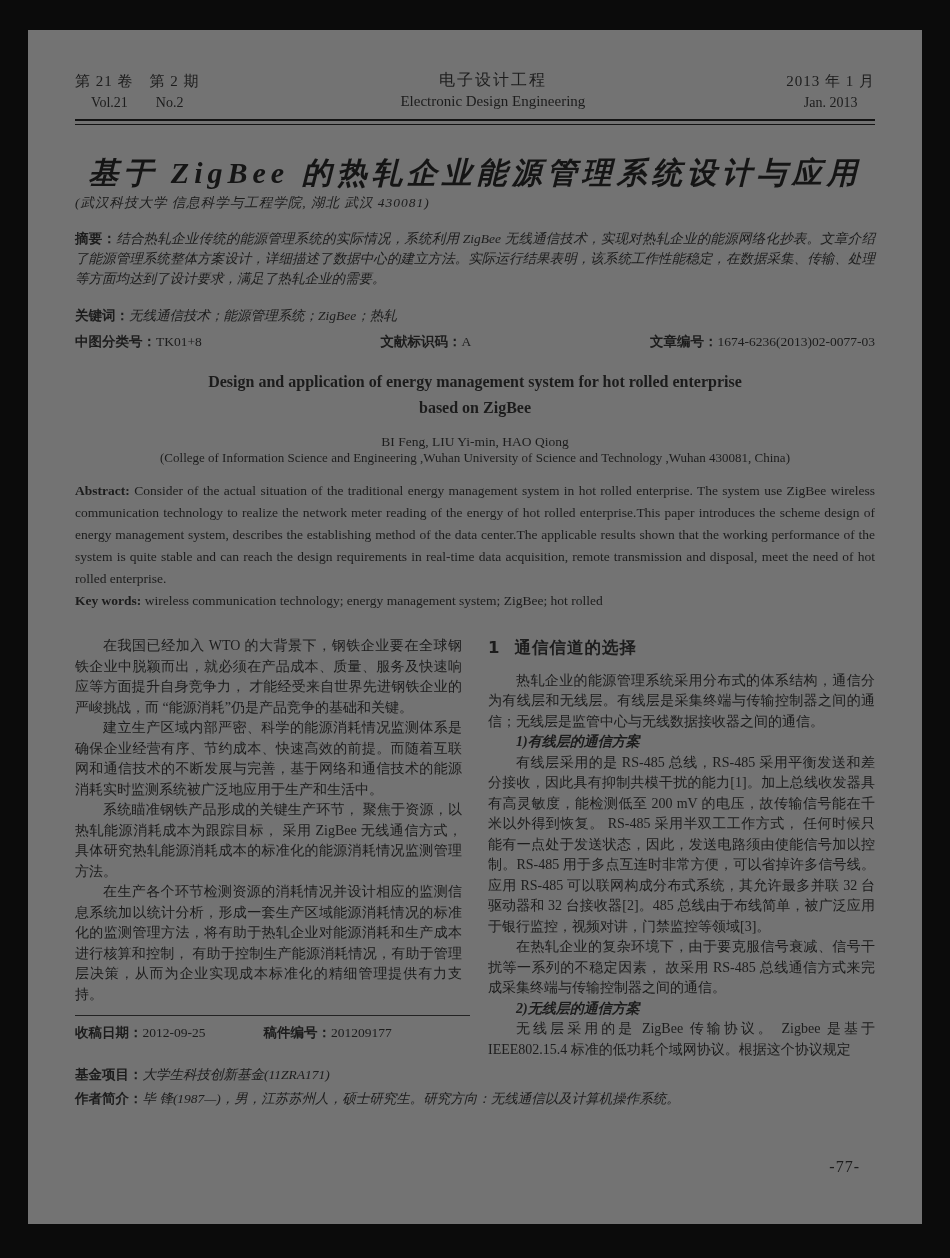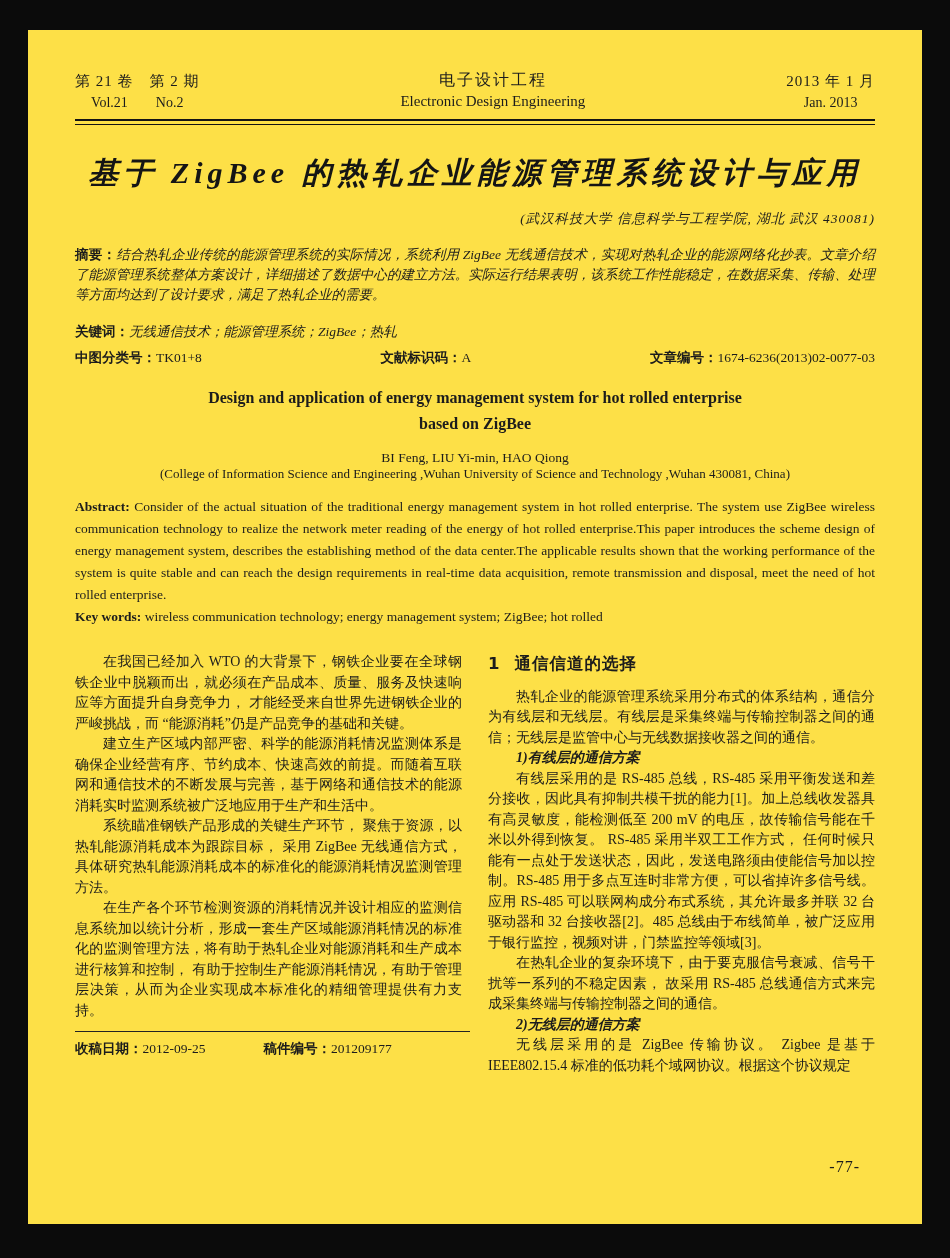--- a/index.html
+++ b/index.html
@@ -6,41 +6,41 @@
   body{
     width:950px;height:1258px;
     background:#0b0b0b;
     font-family:"Liberation Serif","DejaVu Serif",serif;
     color:#1c1c1c;
     -webkit-font-smoothing:antialiased;
   }
   .page{
     position:absolute;left:28px;top:30px;
     width:894px;height:1194px;
-    background:#fde047;
+    background:#737373;
     box-sizing:border-box;
     padding:38px 47px 0 47px;
     overflow:hidden;
   }
   
   .jheader{display:flex;justify-content:space-between;align-items:flex-end;}
   .jh-block{text-align:center;line-height:1.45;}
   .jh-cn{font-family:"Liberation Serif","DejaVu Serif",serif;font-size:15px;letter-spacing:1px;}
   .jh-en{font-size:14px;}
   .jh-center .jh-cn{font-family:"DejaVu Sans","Liberation Sans",sans-serif;font-weight:normal;font-size:16px;letter-spacing:2px;}
   .jh-center .jh-en{font-size:15px;}
   .header-rule{margin-top:6px;height:3px;border-top:2.5px solid #141414;border-bottom:1px solid #141414;}
   
   .title-cn{
     margin-top:28px;text-align:center;
     font-size:30px;font-weight:bold;font-style:italic;
     letter-spacing:5px;color:#151515;
   }
   .authors-cn{margin-top:22px;text-align:center;font-size:16px;font-style:italic;letter-spacing:2px;}
-  .affil-cn{margin-top:16px;text-align:right;font-size:13.5px;font-style:italic;letter-spacing:1px;}
+  .affil-cn{margin-top:0;text-align:left;font-size:13.5px;font-style:italic;letter-spacing:1px;}
   
   .abs-cn{margin-top:16px;font-size:13.5px;line-height:20px;text-align:justify;font-style:italic;}
   .lbl{font-family:"DejaVu Sans","Liberation Sans",sans-serif;font-weight:bold;font-style:normal;font-size:13.5px;}
   .kw-cn{margin-top:16px;font-size:13.5px;line-height:20px;font-style:italic;}
   .meta-row{margin-top:7px;display:flex;font-size:13.5px;}
   .meta-item{white-space:nowrap;}
   .meta-item + .meta-item{margin-left:auto;}
   
   .title-en{margin-top:18px;text-align:center;font-weight:bold;font-size:16px;line-height:1.6;}
   .authors-en{margin-top:14px;text-align:center;font-size:13.5px;}
@@ -129,15 +129,19 @@
       <div class="sec-heading"><span class="sec-no">1</span><span>通信信道的选择</span></div>
       <p>热轧企业的能源管理系统采用分布式的体系结构，通信分为有线层和无线层。有线层是采集终端与传输控制器之间的通信；无线层是监管中心与无线数据接收器之间的通信。</p>
       <p class="subitem">1)有线层的通信方案</p>
       <p>有线层采用的是 RS-485 总线，RS-485 采用平衡发送和差分接收，因此具有抑制共模干扰的能力[1]。加上总线收发器具有高灵敏度，能检测低至 200 mV 的电压，故传输信号能在千米以外得到恢复。 RS-485 采用半双工工作方式， 任何时候只能有一点处于发送状态，因此，发送电路须由使能信号加以控制。RS-485 用于多点互连时非常方便，可以省掉许多信号线。应用 RS-485 可以联网构成分布式系统，其允许最多并联 32 台驱动器和 32 台接收器[2]。485 总线由于布线简单，被广泛应用于银行监控，视频对讲，门禁监控等领域[3]。</p>
       <p>在热轧企业的复杂环境下，由于要克服信号衰减、信号干扰等一系列的不稳定因素， 故采用 RS-485 总线通信方式来完成采集终端与传输控制器之间的通信。</p>
       <p class="subitem">2)无线层的通信方案</p>
       <p>无线层采用的是 ZigBee 传输协议。 Zigbee 是基于 IEEE802.15.4 标准的低功耗个域网协议。根据这个协议规定</p>
     </div>
   </div>
 
+  <div class="footer-block">
+    <div class="fund-row"><span class="lbl">基金项目：</span><span>大学生科技创新基金(11ZRA171)</span></div>
+    <div class="bio-row"><span class="lbl">作者简介：</span><span>毕 锋(1987—)，男，江苏苏州人，硕士研究生。研究方向：无线通信以及计算机操作系统。</span></div>
+  </div>
 
   <div class="page-number">-77-</div>
 </div>
 
 </body></html>

